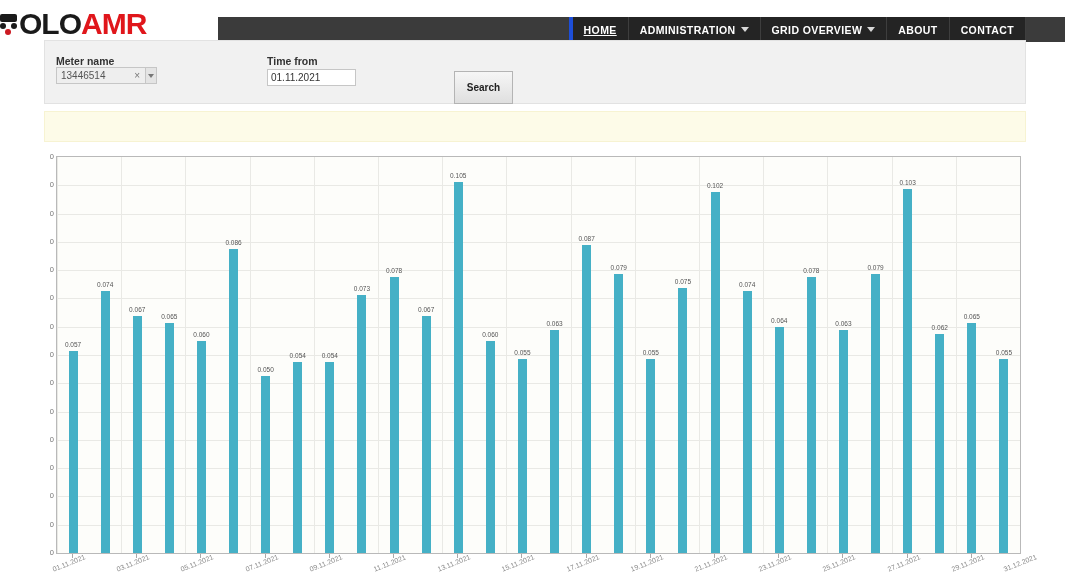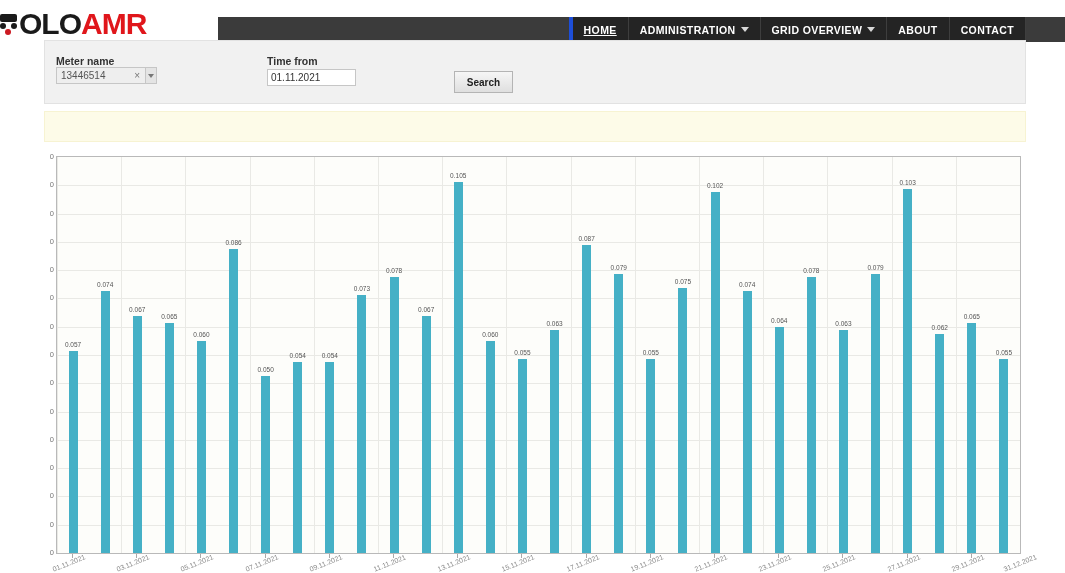--- a/index.html
+++ b/index.html
@@ -128,21 +128,21 @@
   .text-input {
     width: 89px; height: 17px;
     background: #ffffff;
     border: 1px solid #c6c6c6;
     font-size: 10px; color: #333;
     padding: 0 3px;
     font-family: "Liberation Sans", sans-serif;
     line-height: 15px;
   }
   .search-btn {
-    width: 59px; height: 22px;
+    width: 59px; height: 33px;
     background: linear-gradient(#f6f6f6, #dfdfdf);
     border: 1px solid #b4b4b4;
     font-size: 10px; font-weight: bold; color: #222;
     cursor: pointer;
     font-family: "Liberation Sans", sans-serif;
   }
 
   
   .notice {
     position: absolute; left: 44px; top: 111px;

